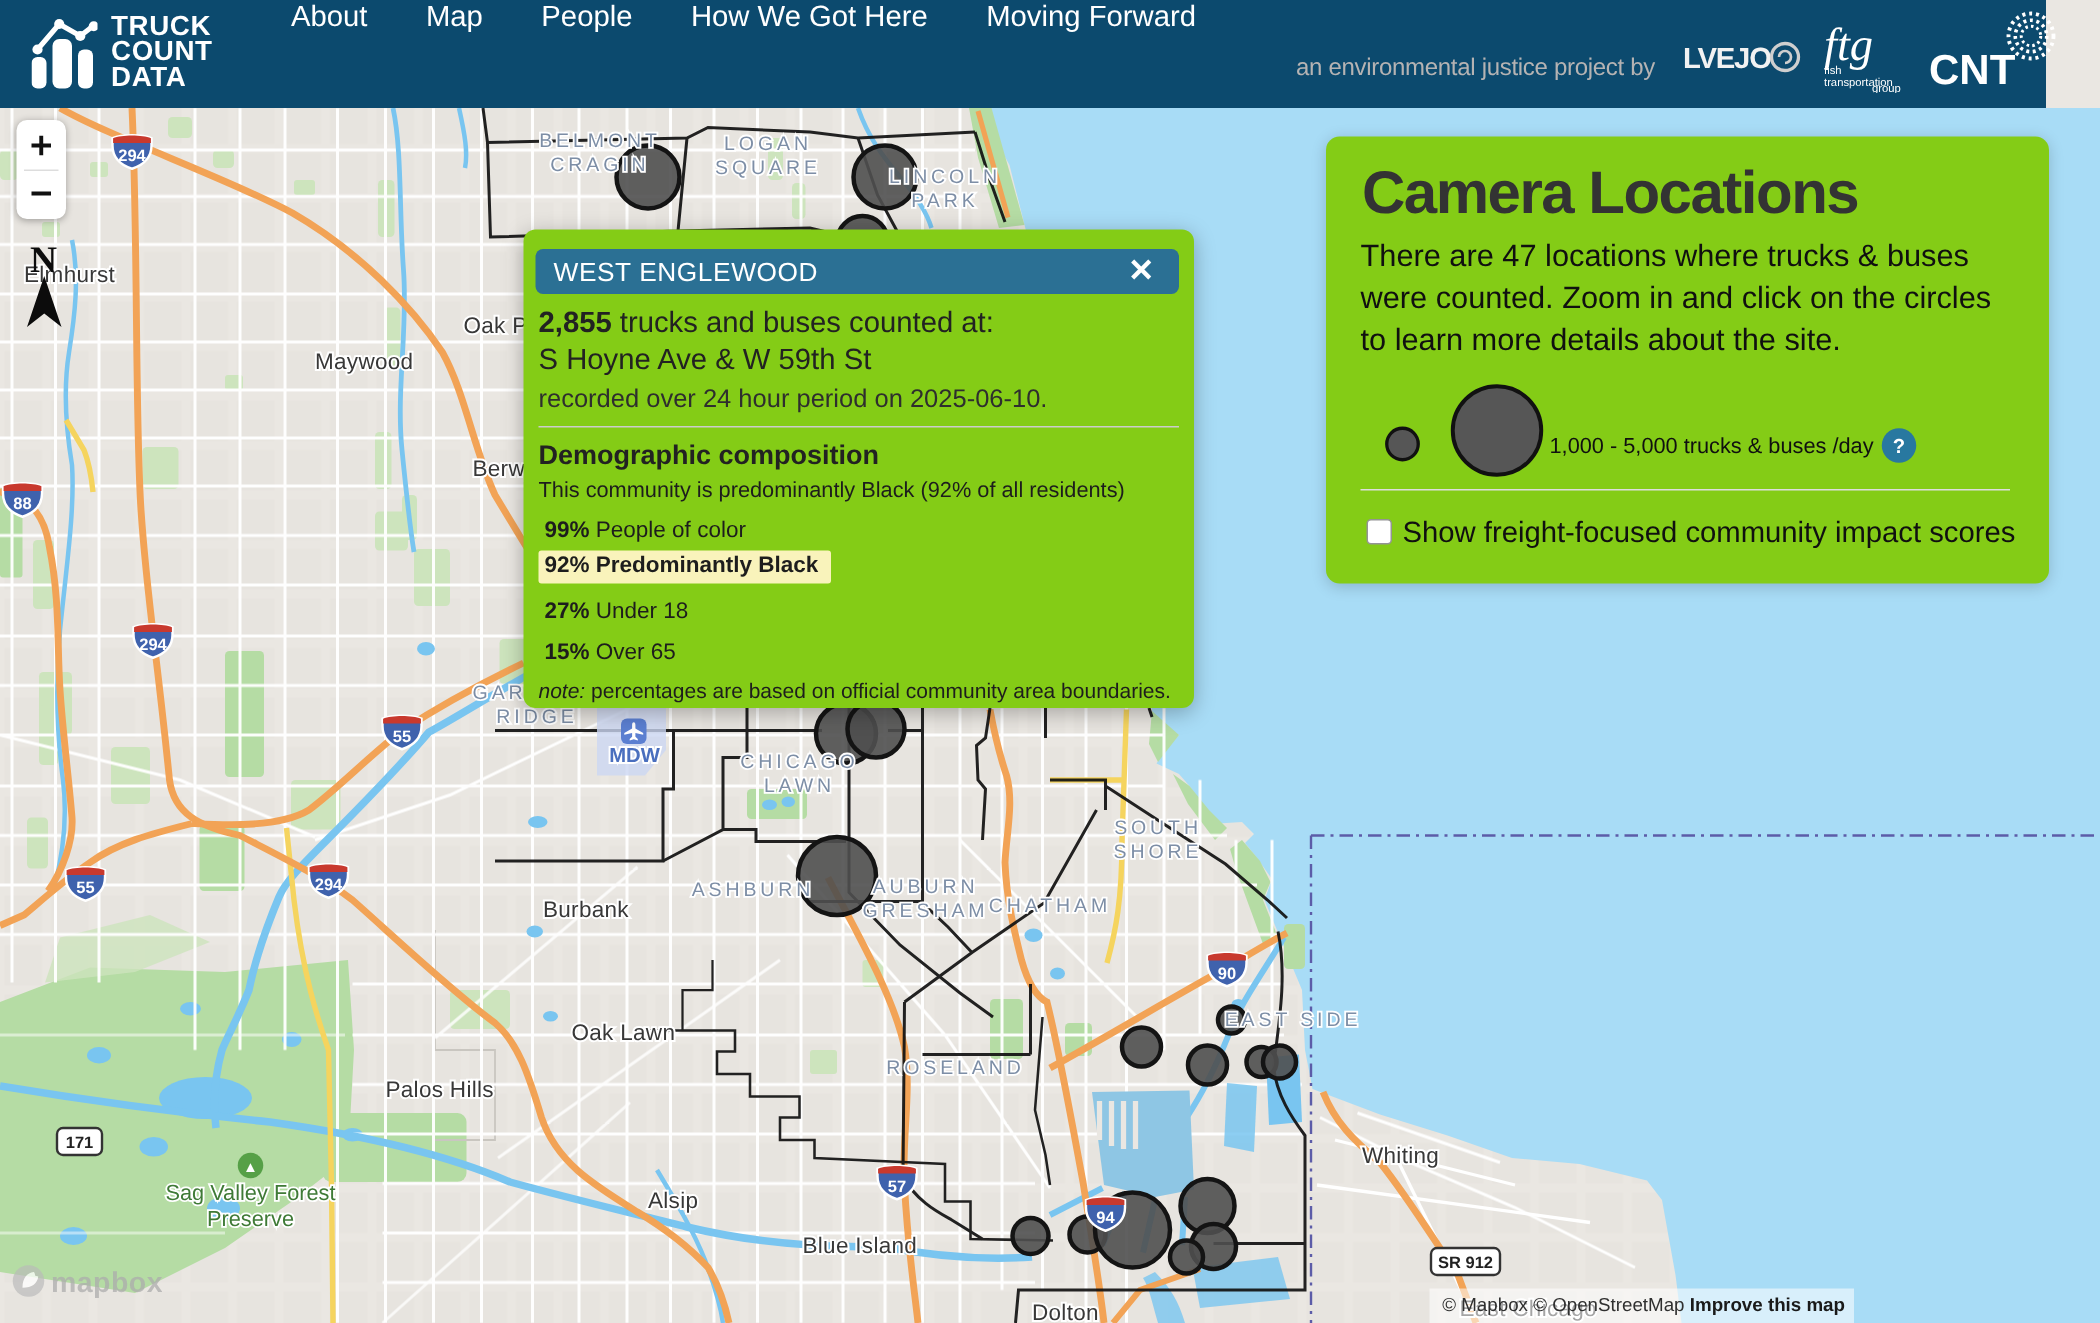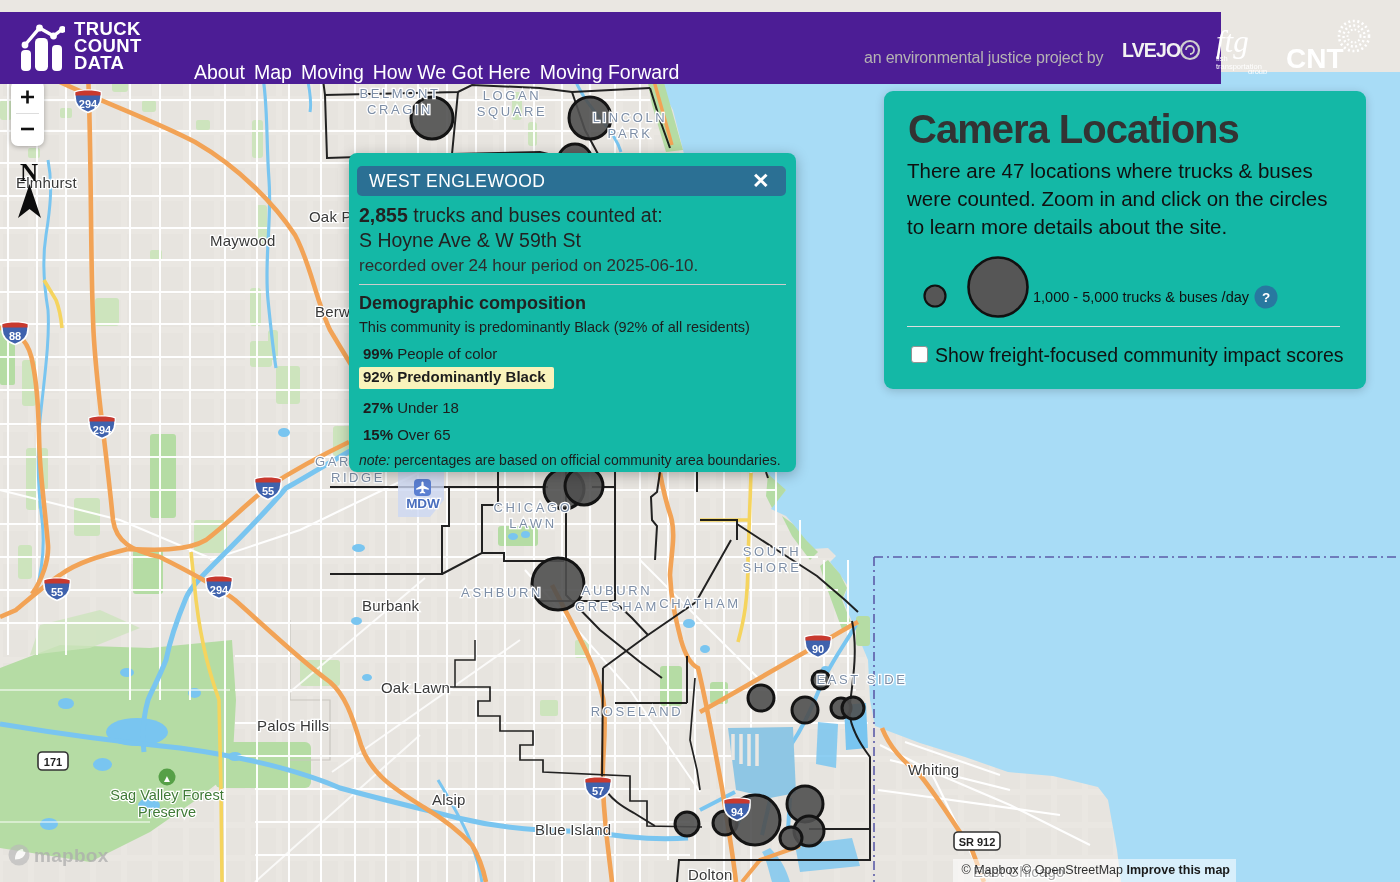--- a/index.html
+++ b/index.html
@@ -1,39 +1,39 @@
 <!DOCTYPE html>
 <html><head><meta charset="utf-8">
 <style>
 *{margin:0;padding:0;box-sizing:border-box}
 html,body{width:1400px;height:882px;overflow:hidden;font-family:"Liberation Sans",sans-serif;background:#eae7e2}
-#hdr{position:absolute;left:0;top:12px;width:1221px;height:72px;background:#4c1d95;z-index:50}
+#hdr{position:absolute;left:0;top:0;width:1364px;height:72px;background:#0c4a6e;z-index:50}
 #hdr .logoicon{position:absolute;left:21px;top:10px}
 #hdr .logotxt{position:absolute;left:74px;top:8px;color:#fff;font-weight:bold;font-size:18.5px;line-height:17px;letter-spacing:.4px}
-#nav{position:absolute;left:194px;top:0;height:72px;display:flex;align-items:flex-end;gap:9px;color:#fff;font-size:19.5px}
+#nav{position:absolute;left:194px;top:0;height:72px;display:flex;align-items:flex-start;gap:39px;color:#fff;font-size:19.5px}
 #byline{position:absolute;left:864px;top:37px;color:#b5b3b3;font-size:16px;letter-spacing:-.2px}
 #lvejo{position:absolute;left:1122px;top:24px;color:#fff}
 #ftg{position:absolute;left:1215px;top:12px;color:#fff}
 #cnt{position:absolute;left:1286px;top:2px;color:#fff}
 #map{position:absolute;left:0;top:72px;width:1236px;height:810px}
-#popup{position:absolute;left:349px;top:81px;width:447px;height:319px;background:#14b8a6;border-radius:8px;
+#popup{position:absolute;left:349px;top:81px;width:447px;height:319px;background:#84cc16;border-radius:8px;
   box-shadow:0 3px 14px rgba(0,0,0,.28);z-index:30}
 #popup .phead{position:absolute;left:8px;top:13px;right:10px;height:30px;background:#2b7094;border-radius:5px;
   color:#fff;font-size:17.5px;line-height:30px;padding-left:12px;letter-spacing:.4px}
 #popup .px{position:absolute;right:16px;top:0px;font-size:21px;font-weight:bold;line-height:30px;cursor:pointer}
 #popup .pbody{position:absolute;left:10px;top:50px;right:10px;color:#1d1d1d}
 .bigln{font-size:19.5px;line-height:24.5px;color:#222}
 .recln{font-size:17px;color:#2e2e2e;margin-top:4px}
 .phr{border:none;border-top:1px solid #ccc;margin:8px 0 8px 0}
 .demoh{font-size:18px;font-weight:bold;color:#222}
 .demot{font-size:14.5px;margin-top:5px;color:#1d1d1d}
 .pct{font-size:15px;margin-top:10px;padding-left:4px;color:#1d1d1d}
 .pcthl{display:inline-block;background:#f9f3bb;padding:1px 8px 4px 4px;margin-top:5px;margin-left:0px;border-radius:2px}
 .noteln{font-size:14px;margin-top:9px;color:#1d1d1d;white-space:nowrap}
-#card{position:absolute;left:884px;top:19px;width:482px;height:298px;background:#14b8a6;border-radius:9px;
+#card{position:absolute;left:884px;top:19px;width:482px;height:298px;background:#84cc16;border-radius:9px;
   box-shadow:0 2px 10px rgba(0,0,0,.18);z-index:20}
 #card h1{position:absolute;left:24px;top:16px;font-size:40px;letter-spacing:-1px;color:#333}
 #card .ctext{position:absolute;left:23px;top:66px;width:460px;font-size:20.5px;line-height:28px;color:#101010}
 #card .legend{position:absolute;left:23px;top:235px;width:433px;border-top:1px solid #ddd}
 #card .chk{position:absolute;left:27px;top:255px;width:17px;height:17px;background:#fff;border:1.5px solid #949494;border-radius:3px}
 #card .chklbl{position:absolute;left:51px;top:253px;font-size:19.5px;color:#101010}
 #zoomctl{position:absolute;left:11px;top:8px;width:33px;height:66px;background:#fff;border-radius:7px;
   box-shadow:0 1px 5px rgba(0,0,0,.3);z-index:20}
 #zoomctl .zline{position:absolute;left:5px;top:33px;width:23px;border-top:1px solid #ddd}
 #attr{position:absolute;right:0;bottom:0;height:23px;background:rgba(255,255,255,.55);z-index:20;
@@ -50,21 +50,21 @@
  <polyline points="4,23 18.5,6 32.5,14 41.5,7" fill="none" stroke="#fff" stroke-width="3.4"></polyline>
  <circle cx="4" cy="23" r="3.4" fill="#fff"></circle>
       <circle cx="18.5" cy="6" r="3.4" fill="#fff"></circle>
  <circle cx="32.5" cy="14" r="3.4" fill="#fff"></circle>
       <circle cx="41.5" cy="7.5" r="3.4" fill="#fff"></circle>
 </svg>
 <div class="logotxt">TRUCK<br>COUNT<br>DATA</div>
 <nav id="nav">
       <span>About</span>
       <span>Map</span>
-      <span>Moving</span>
+      <span>People</span>
       <span>How We Got Here</span>
       <span>Moving Forward</span>
     </nav>
 <div id="byline">an environmental justice project by</div>
 <div id="lvejo"><svg width="80" height="30" viewBox="0 0 80 30">
  <text x="0" y="21" font-family="Liberation Sans" font-size="19.5" font-weight="bold" fill="#f2f2f2" letter-spacing="-0.8">LVEJO</text>
  <g fill="none" stroke="#cfcfcf">
           <circle cx="68" cy="14" r="9" stroke-width="2.2"></circle>
  <path d="M 68,14 m -4,0 a 4,4 0 1 1 4,4" stroke-width="1.8"></path>
         </g>

